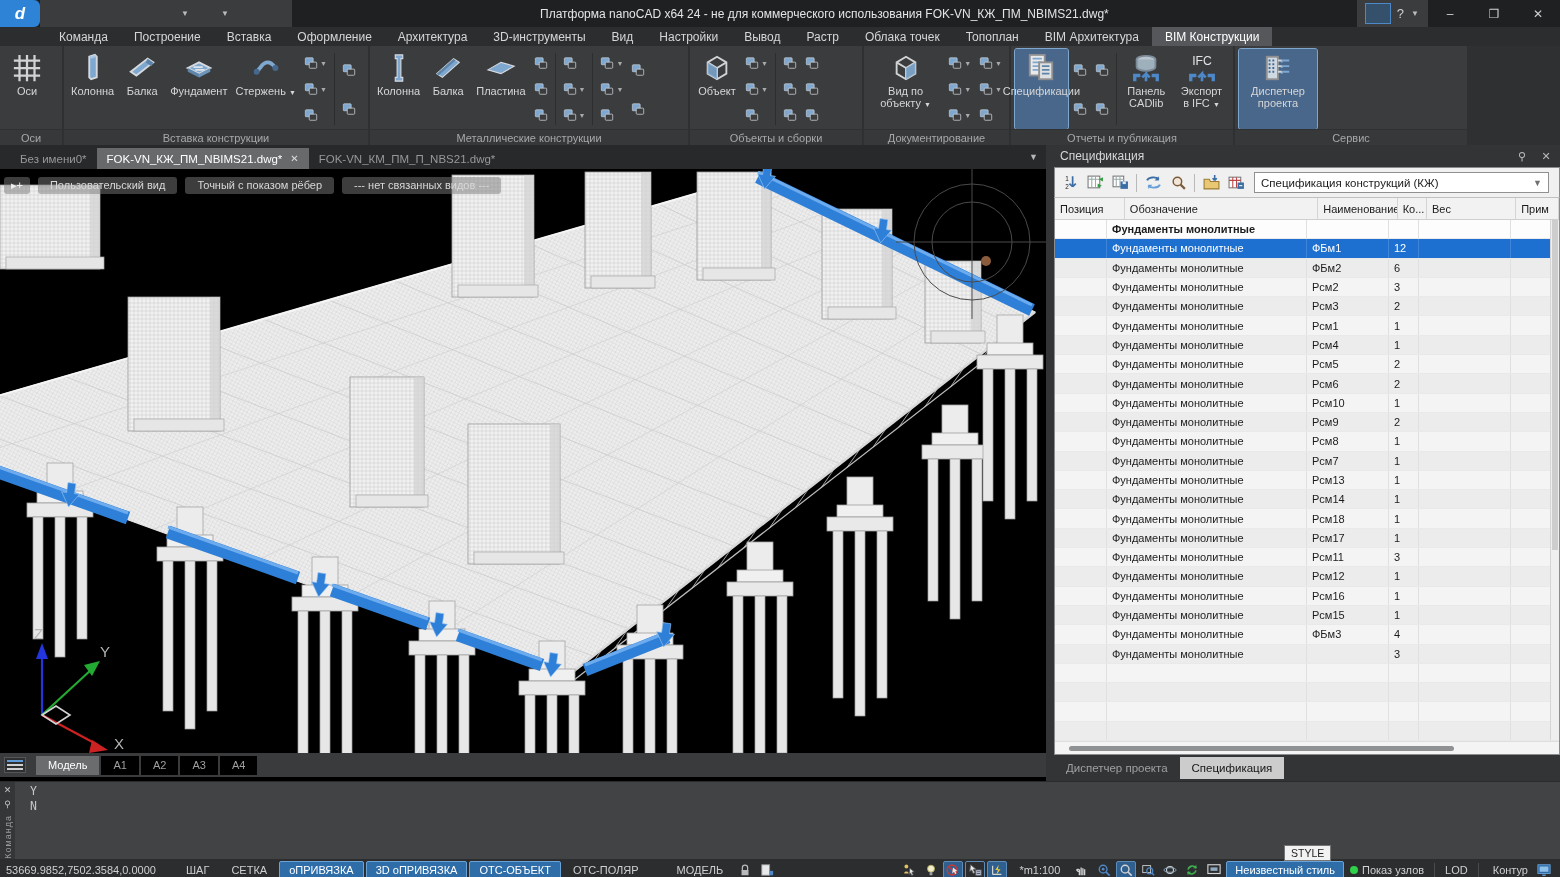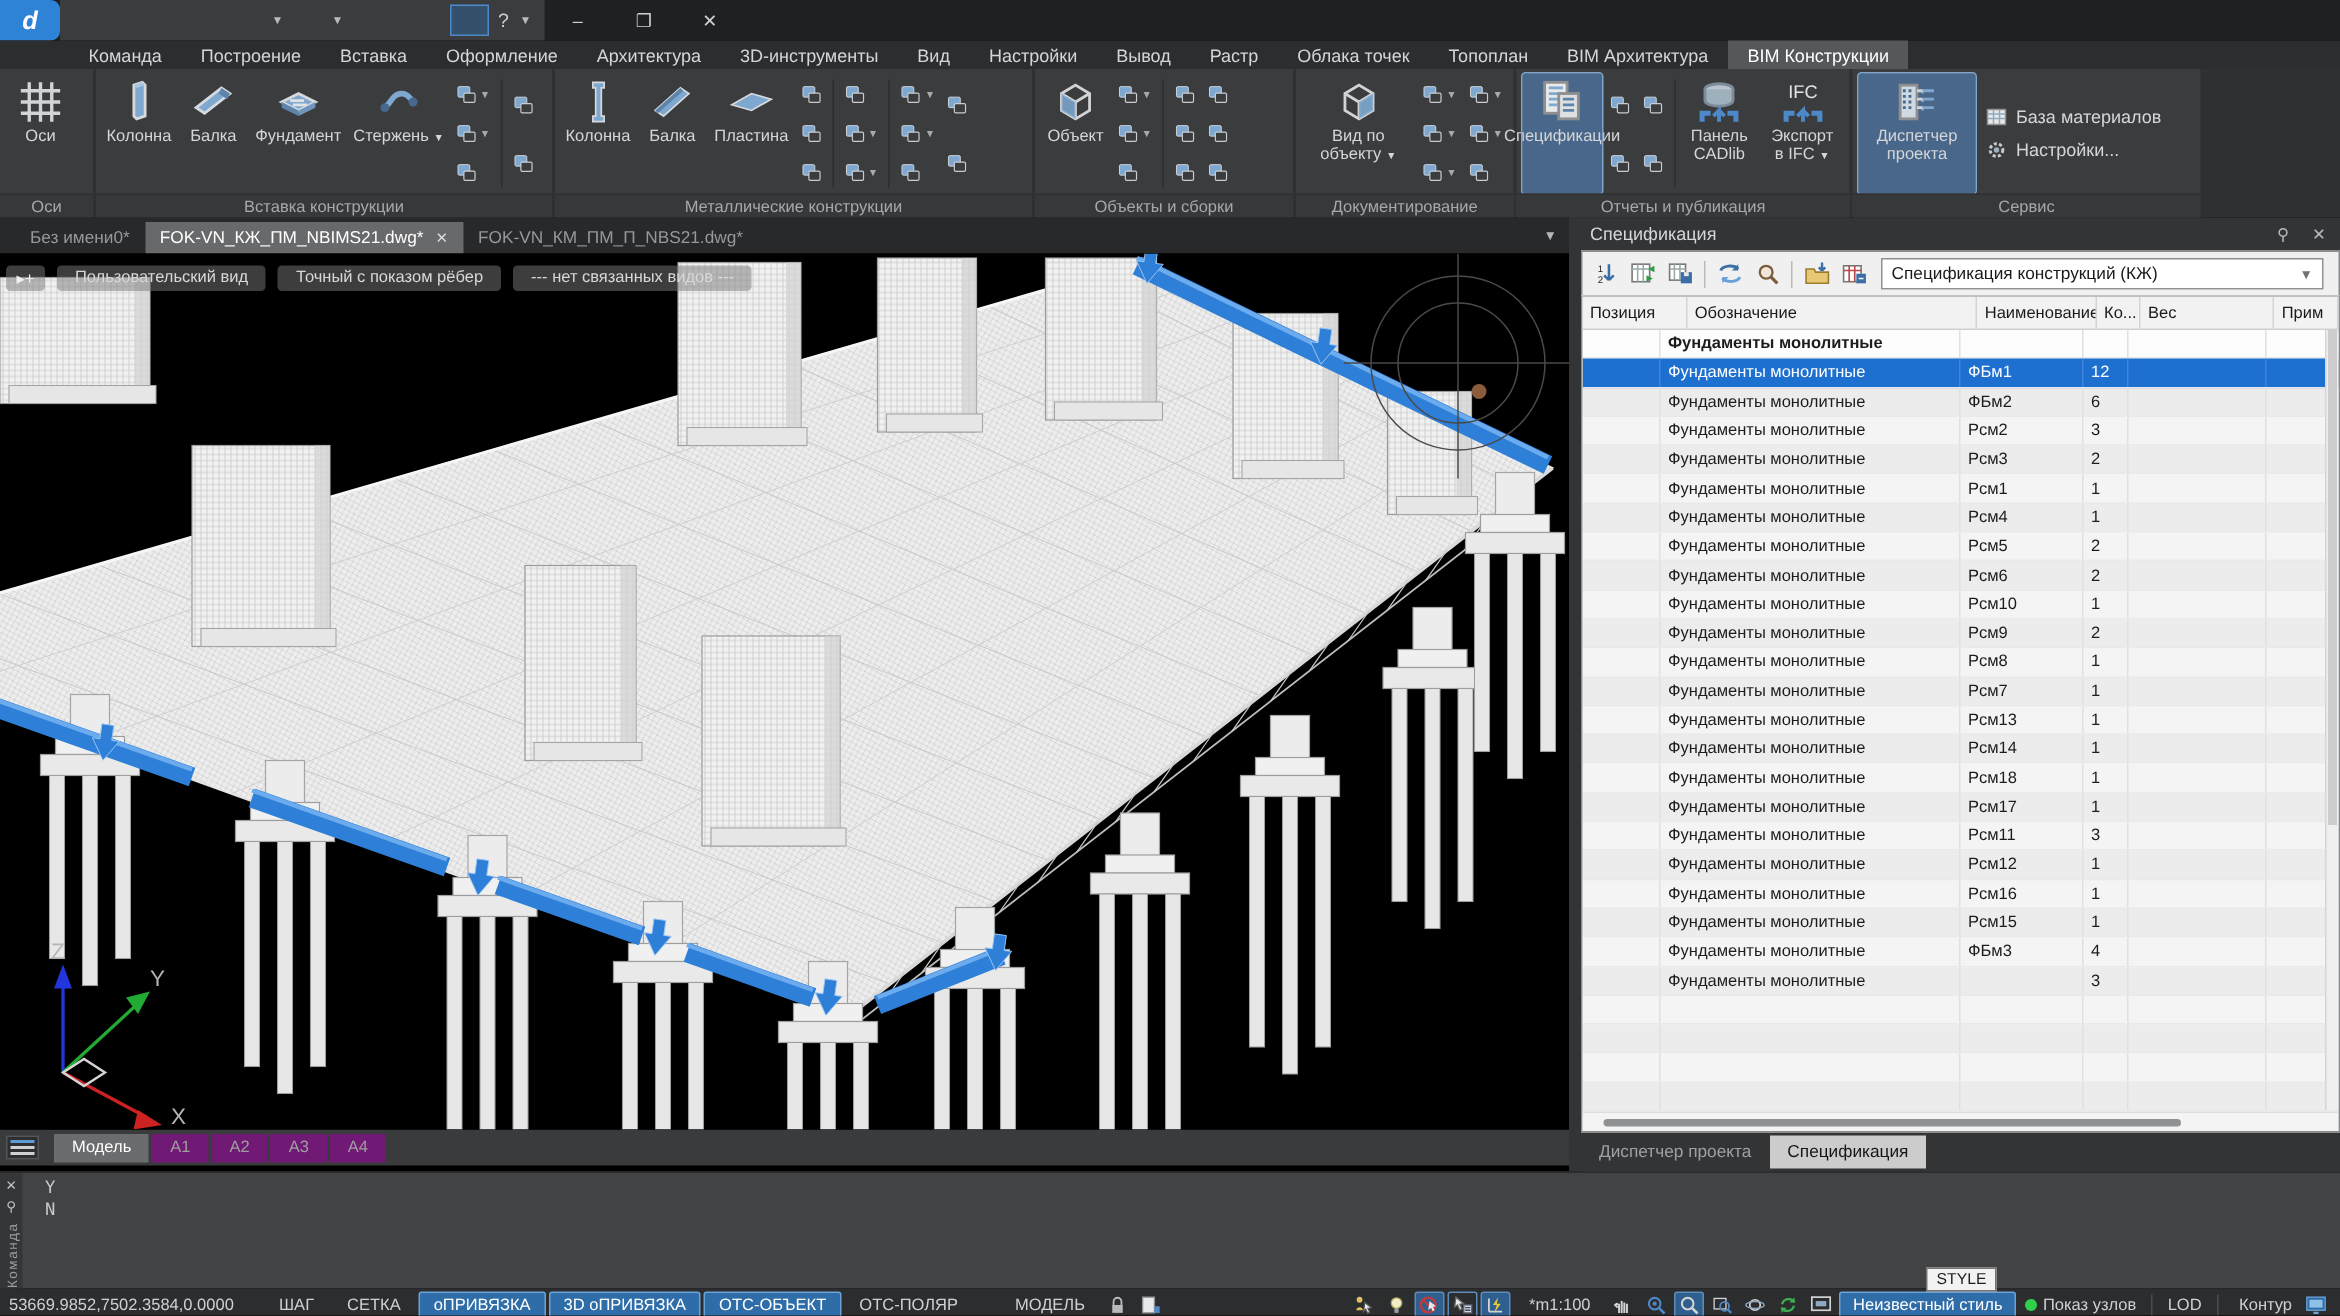--- a/index.html
+++ b/index.html
@@ -59,21 +59,21 @@
   .viewport { height:584px; background:#000; position:relative; overflow:hidden; }
   .viewport svg.scene { position:absolute; left:0; top:0; }
   .overlays { position:absolute; left:4px; top:8px; display:flex; gap:8px; z-index:5; }
   .ovl { background:rgba(122,122,122,0.5); color:#d8d8d8; font-size:11px; padding:2px 12px; border-radius:3px; white-space:nowrap; }
   .ovl.iconpill { padding:2px 7px; color:#f0f0f0; }
 
   .modeltabs { height:24px; background:#3a3b3d; display:flex; align-items:center; padding-left:4px; gap:2px; }
   .mt-icon { width:22px; height:16px; margin-right:8px; display:flex; flex-direction:column; gap:2px; justify-content:center; padding:0 2px; background:#2e2f31; border:1px solid #555658;}
   .mt-icon i { display:block; height:2px; background:#cfd0d1; }
   .mt-icon i.b { background:#5f9bd6; }
-  .mtab { height:19px; padding:0 12px; display:flex; align-items:center; font-size:11px; color:#9e9fa0; background:#701a75; }
+  .mtab { height:19px; padding:0 12px; display:flex; align-items:center; font-size:11px; color:#9e9fa0; background:#000000; }
   .mtab.active { background:#6a6c6e; color:#ffffff; }
 
   
   .right-col { width:514px; background:#333436; display:flex; flex-direction:column; padding:0 0 0 8px; }
   .panel-head { height:22px; display:flex; align-items:center; color:#d6d7d8; font-size:12px; padding:0 6px; gap:8px; }
   .panel-head .ph-title { flex:1; }
   .ph-ic { color:#b9babb; font-size:11px; width:16px; text-align:center; }
   .panel-toolbar { height:30px; background:#f0f0f0; border:1px solid #8a8b8c; border-bottom:none; display:flex; align-items:center; padding:0 4px; gap:3px; }
   .ptb-ic { width:22px; height:22px; display:flex; align-items:center; justify-content:center; }
   .ptb-ic svg { width:17px; height:17px; }
@@ -199,20 +199,21 @@
           </span>
         </span>
         <span class="qa-btn">
           <span class="icon " style="display:inline-flex">
             <svg viewBox="0 0 16 16" xmlns="http://www.w3.org/2000/svg">
               <path d="M3 5h10M3 8h10M3 11h10" stroke="#c7c8c9" stroke-width="1.6"></path>
             </svg>
           </span>
         </span>
       </div>
+    <div class="title">Платформа nanoCAD x64 24 - не для коммерческого использования FOK-VN_КЖ_ПМ_NBIMS21.dwg*</div>
     <div class="tb-right">
       <div class="tb-tools">
         <span class="toolbox-frame">
             <span class="icon " style="display:inline-flex">
               <svg viewBox="0 0 16 16" xmlns="http://www.w3.org/2000/svg">
                 <rect x="1" y="4" width="14" height="10" fill="#b5773a" stroke="#e0c9a6"></rect>
                 <rect x="1" y="4" width="14" height="3" fill="#8a5a2a"></rect>
                 <path d="M5 4V2h6v2" fill="none" stroke="#e0c9a6"></path>
               </svg>
             </span>
@@ -755,40 +756,20 @@
               <span class="icon " style="display:inline-flex">
                 <svg viewBox="0 0 16 16" xmlns="http://www.w3.org/2000/svg">
                   <rect x="2" y="2" width="6" height="12" fill="#cfd9e2" stroke="#8e8f90"></rect>
                   <path d="M3 4h1M5 4h1M3 6h1M5 6h1M3 8h1M5 8h1M3 10h1M5 10h1" stroke="#46688c"></path>
                   <path d="M10 4h4M10 4v1m0 2h4m-4 0v1m0 2h4m-4 0v1" stroke="#7fa8d0"></path>
                   <path d="M8 4h2M8 7h2M8 10h2" stroke="#d2d3d4"></path>
                 </svg>
               </span>
             </span>
             <span class="rlab">Диспетчер проекта</span>
-          </div>
-          <div class="rlabelcol">
-            <div class="rlabrow">
-              <span class="icon " style="display:inline-flex">
-                <svg viewBox="0 0 16 16" xmlns="http://www.w3.org/2000/svg">
-                  <rect x="2" y="3" width="12" height="10" fill="#e8e9ea" stroke="#8e8f90"></rect>
-                  <path d="M2 6h12M2 9h12M6 3v10M10 3v10" stroke="#8fa9c0"></path>
-                </svg>
-              </span>
-              <span>База материалов</span>
-            </div>
-            <div class="rlabrow">
-              <span class="icon " style="display:inline-flex">
-                <svg viewBox="0 0 16 16" xmlns="http://www.w3.org/2000/svg">
-                  <circle cx="8" cy="8" r="4.2" fill="none" stroke="#c9cdd2" stroke-width="2" stroke-dasharray="2 1.5"></circle>
-                  <circle cx="8" cy="8" r="1.8" fill="#9fb0bd"></circle>
-                </svg>
-              </span>
-              <span>Настройки...</span>
-            </div>
           </div>
         </div>
         <div class="rlabelbar">Сервис</div>
       </div>
     </div>
 
   <div class="content">
     <div class="left-col">
       <div class="doctabs" id="doctabs">
           <div class="dtab">

